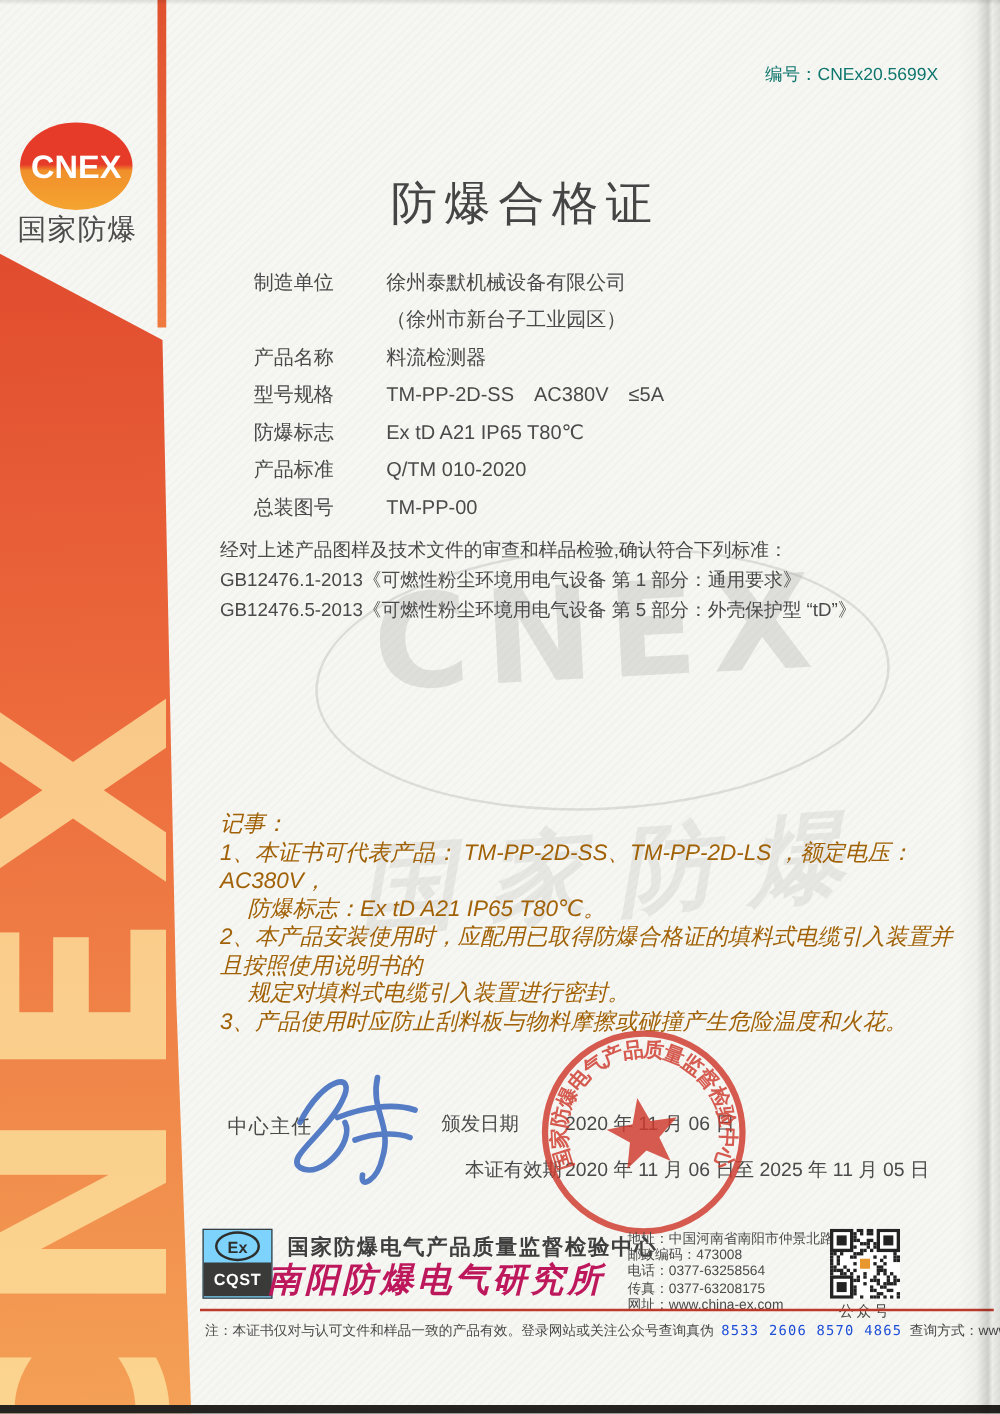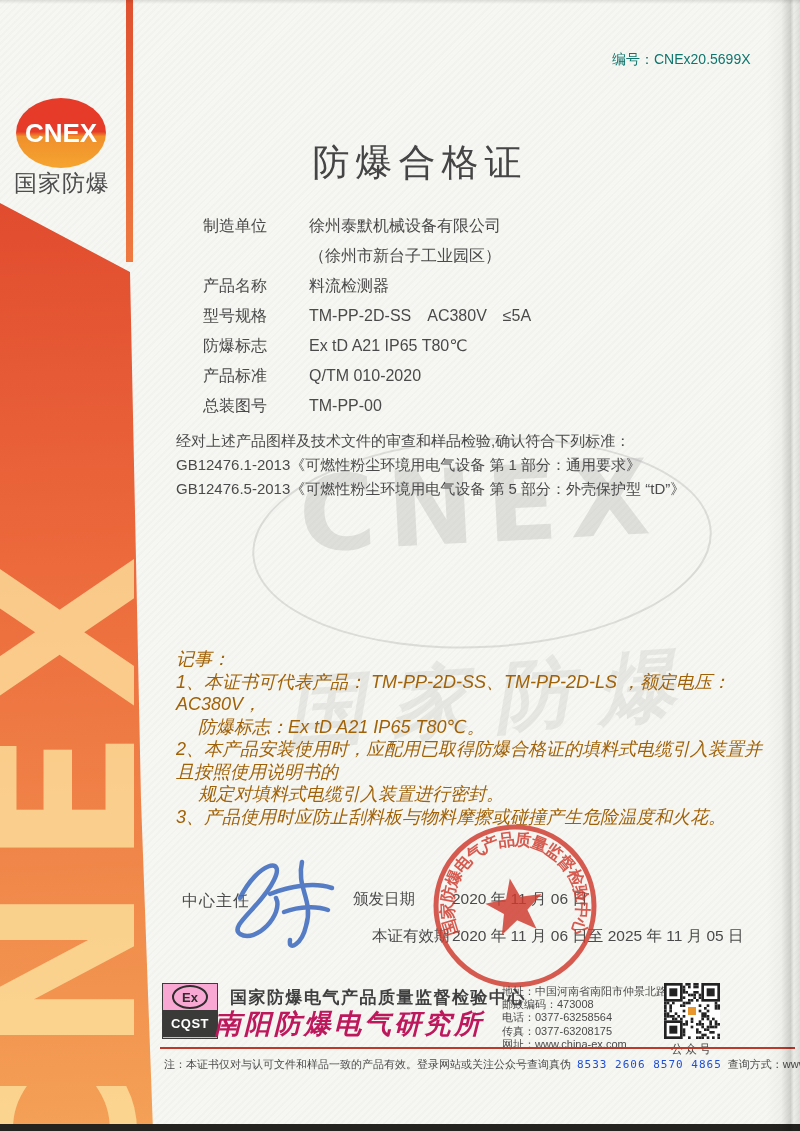--- a/index.html
+++ b/index.html
@@ -49,21 +49,21 @@
   
   .director{position:absolute;left:182px;top:891px;font-size:16px;color:#4a4a4a;letter-spacing:1px;}
   .signature{position:absolute;left:210px;top:848px;width:150px;height:115px;}
   .date-label1{position:absolute;left:353px;top:889px;font-size:15.5px;color:#4a4a4a;}
   .date-value1{position:absolute;left:452px;top:889px;font-size:15.5px;color:#4a4a4a;}
   .date-label2{position:absolute;left:372px;top:926px;font-size:15.5px;color:#4a4a4a;}
   .date-value2{position:absolute;left:452px;top:926px;font-size:15.5px;color:#4a4a4a;}
   .seal{position:absolute;left:420px;top:811px;width:190px;height:190px;opacity:.82;}
   
   .badge{position:absolute;left:162px;top:983px;width:56px;height:56px;border:1.5px solid #3c3c3a;
-        background:#f9a8d4;box-sizing:border-box;}
+        background:#7dd3fc;box-sizing:border-box;}
   .badge-top{height:26px;display:flex;align-items:center;justify-content:center;}
   .badge-ex{border:2px solid #2e2e2c;border-radius:50%;width:32px;height:20px;
         display:flex;align-items:center;justify-content:center;font-size:13px;color:#2e2e2c;font-weight:bold;}
   .badge-bottom{height:27px;background:#3a3a38;color:#fff;display:flex;align-items:center;
         justify-content:center;font-size:13px;font-weight:bold;letter-spacing:.5px;}
   .org1{position:absolute;left:230px;top:986px;font-size:17px;font-weight:bold;
         letter-spacing:1.5px;color:#3f3f3f;}
   .org2{position:absolute;left:214px;top:1006px;font-size:27px;font-weight:bold;
         letter-spacing:3px;color:#be185d;font-style:italic;}
   .addr{position:absolute;left:502px;top:985px;font-size:11px;line-height:13.2px;color:#4a4a4a;}

